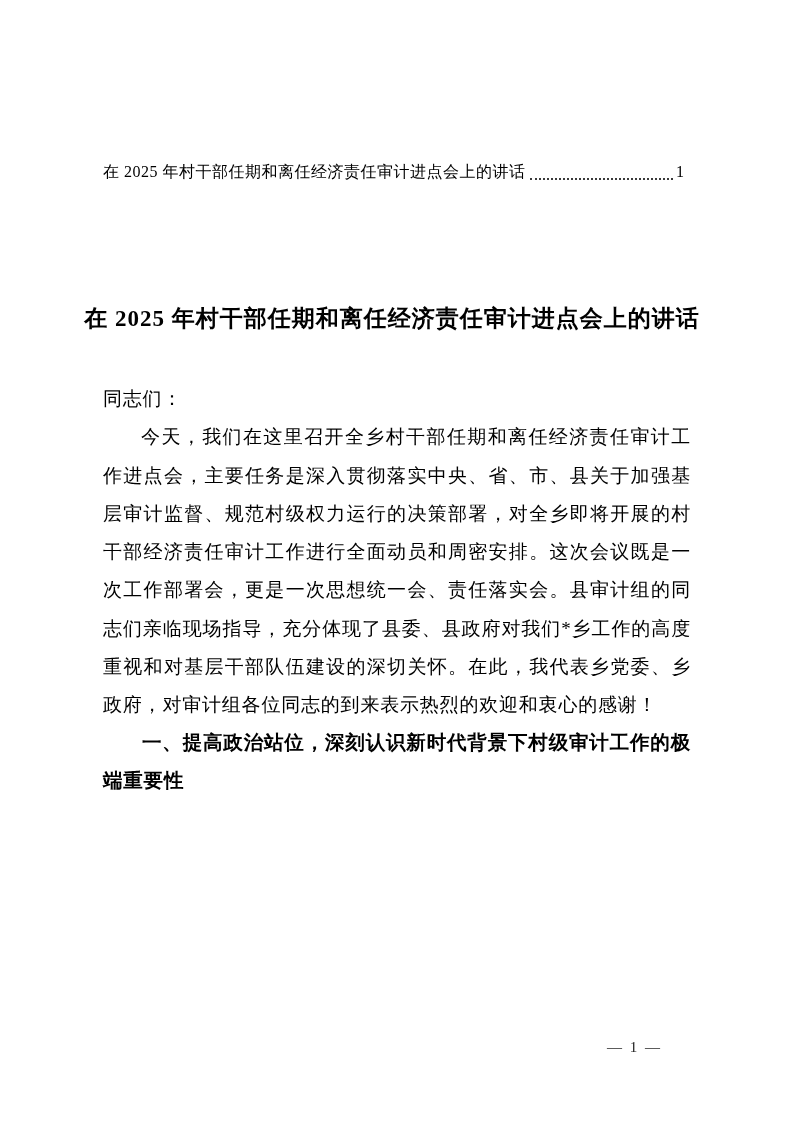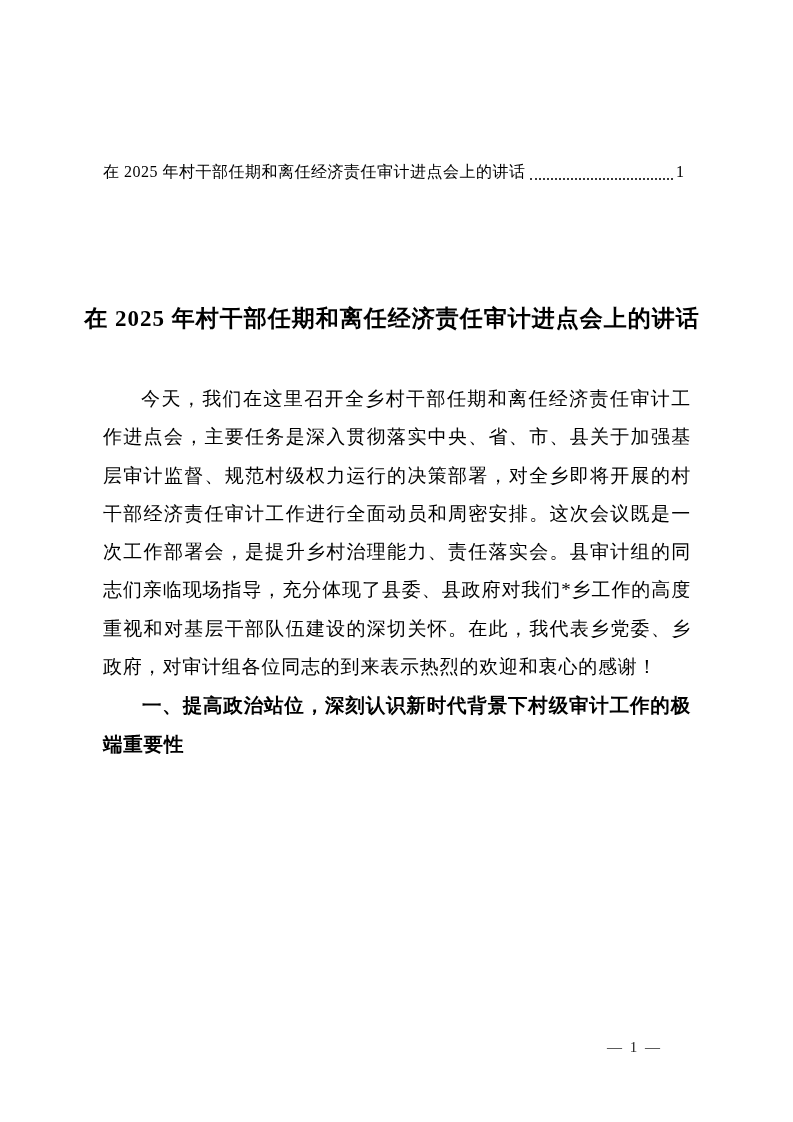--- a/index.html
+++ b/index.html
@@ -75,21 +75,21 @@
     margin: 0;
   }
   .para-indent {
     text-indent: 2em;
   }
   .section-heading {
     margin: 0;
     text-indent: 2em;
     font-size: 19.5px;
     font-weight: bold;
-    font-family: Liberation Sans, sans-serif;
+    font-family: Liberation Mono, monospace;
     text-align: justify;
     line-height: 38.3px;
   }
 
   
   .page-footer {
     position: absolute;
     right: 122px;
     bottom: 66px;
     font-size: 15px;
@@ -106,19 +106,20 @@
     <div class="toc-item">
       <span class="toc-item-title">在 2025 年村干部任期和离任经济责任审计进点会上的讲话</span>
       <span class="toc-leader"></span>
       <span class="toc-page">1</span>
     </div>
   </div>
 
   <h1 class="doc-title">在 2025 年村干部任期和离任经济责任审计进点会上的讲话</h1>
 
   <div class="doc-body">
-    <p class="para-indent">今天，我们在这里召开全乡村干部任期和离任经济责任审计工作进点会，主要任务是深入贯彻落实中央、省、市、县关于加强基层审计监督、规范村级权力运行的决策部署，对全乡即将开展的村干部经济责任审计工作进行全面动员和周密安排。这次会议既是一次工作部署会，是提升乡村治理能力、责任落实会。县审计组的同志们亲临现场指导，充分体现了县委、县政府对我们*乡工作的高度重视和对基层干部队伍建设的深切关怀。在此，我代表乡党委、乡政府，对审计组各位同志的到来表示热烈的欢迎和衷心的感谢！</p>
+    <p class="greeting">同志们：</p>
+    <p class="para-indent">今天，我们在这里召开全乡村干部任期和离任经济责任审计工作进点会，主要任务是深入贯彻落实中央、省、市、县关于加强基层审计监督、规范村级权力运行的决策部署，对全乡即将开展的村干部经济责任审计工作进行全面动员和周密安排。这次会议既是一次工作部署会，更是一次思想统一会、责任落实会。县审计组的同志们亲临现场指导，充分体现了县委、县政府对我们*乡工作的高度重视和对基层干部队伍建设的深切关怀。在此，我代表乡党委、乡政府，对审计组各位同志的到来表示热烈的欢迎和衷心的感谢！</p>
     <h2 class="section-heading">一、提高政治站位，深刻认识新时代背景下村级审计工作的极端重要性</h2>
   </div>
 
   <div class="page-footer">— 1 —</div>
 
 </div>
 
 </body></html>

